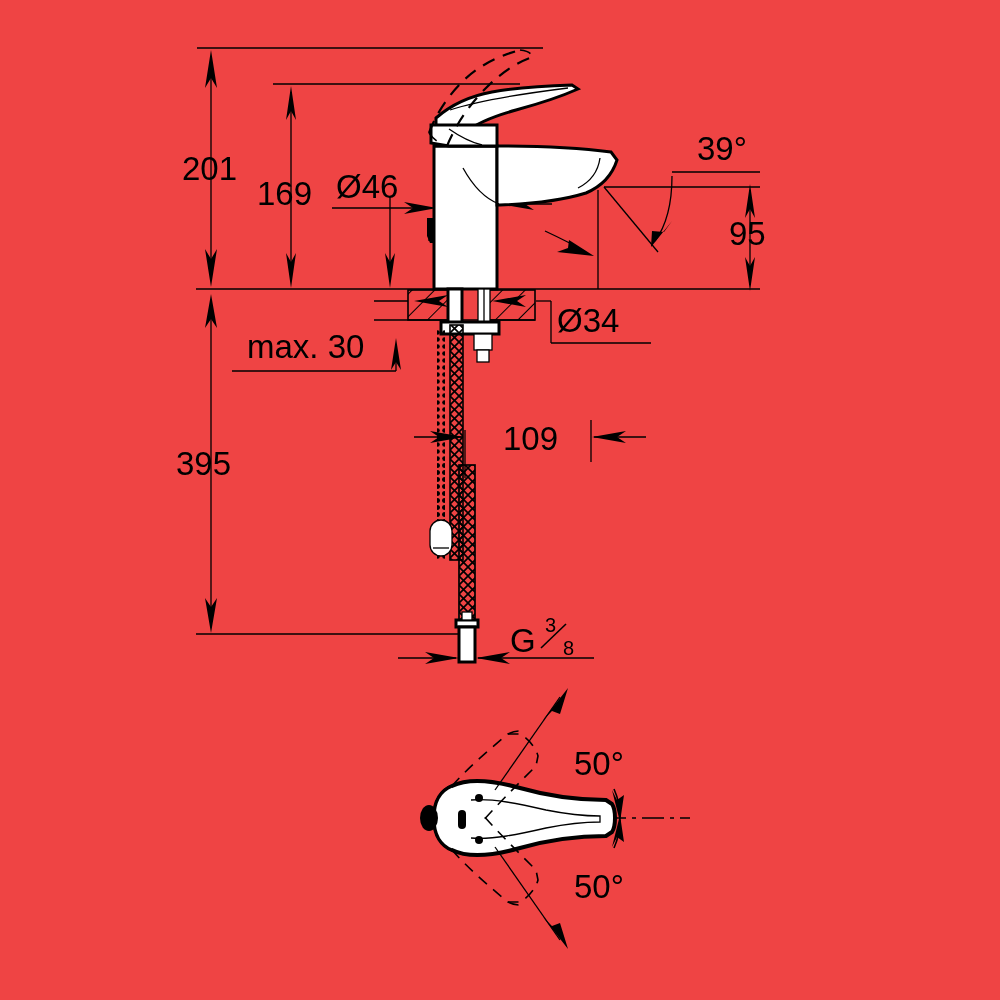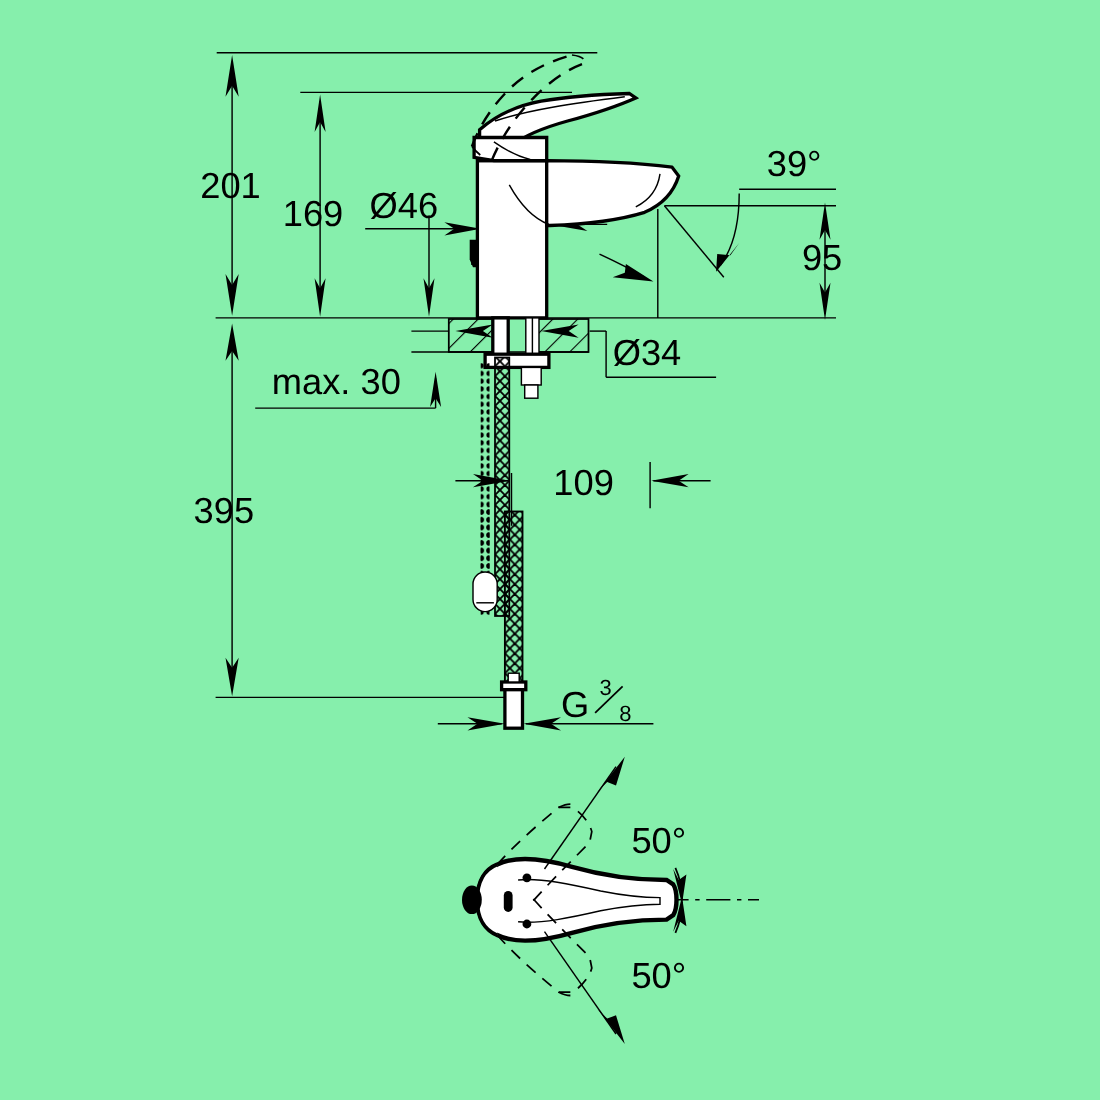--- a/index.html
+++ b/index.html
@@ -7,21 +7,21 @@
     padding: 0;
     background: #ffffff;
   }
   body {
     font-family: "Liberation Sans", sans-serif;
   }
   #sheet {
     position: relative;
     width: 1000px;
     height: 1000px;
-    background: #86efac;
+    background: #ef4444;
     overflow: hidden;
   }
   #sheet svg {
     position: absolute;
     left: 0;
     top: 0;
   }
   text {
     font-family: "Liberation Sans", sans-serif;
     fill: #000000;

